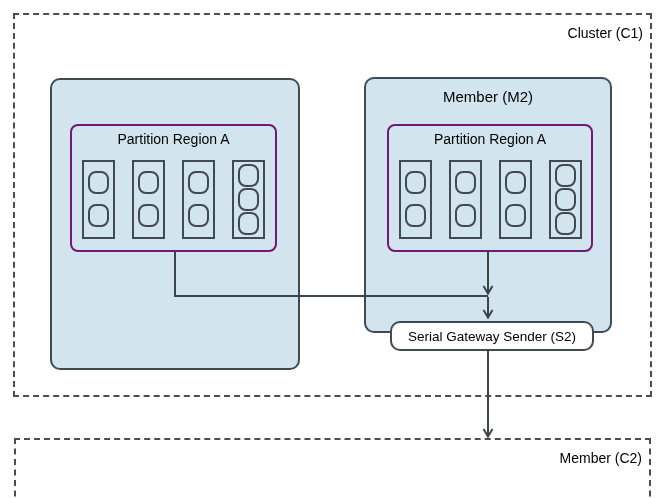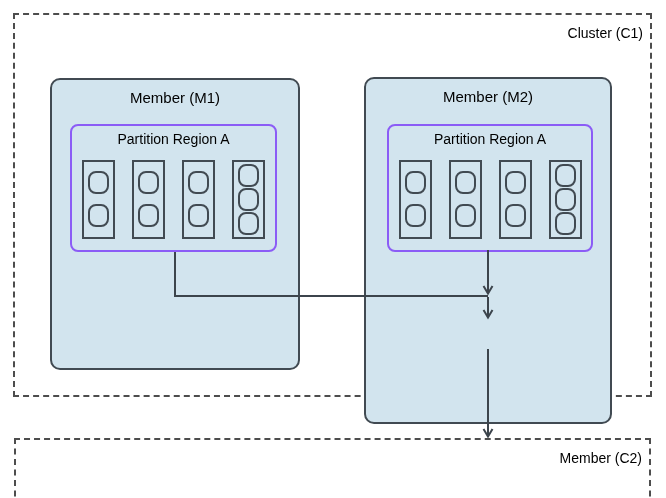--- a/index.html
+++ b/index.html
@@ -29,32 +29,32 @@
     white-space: nowrap;
   }
   .member {
     position: absolute;
     background: #d2e4ee;
     border: 2px solid #414a52;
     border-radius: 10px;
     box-sizing: border-box;
   }
   .member-m1 { left: 50px; top: 78px; width: 250px; height: 292px; }
-  .member-m2 { left: 364px; top: 77px; width: 248px; height: 347px; }
+  .member-m2 { left: 364px; top: 77px; width: 248px; height: 256px; }
   .member-title {
     position: absolute;
     top: 9px;
     left: 0; right: 0;
     text-align: center;
     font-size: 15px;
     line-height: 18px;
   }
   .partition {
     position: absolute;
-    border: 2px solid #8b5cf6;
+    border: 2px solid #701a75;
     border-radius: 8px;
     box-sizing: border-box;
     background: #d2e4ee;
   }
   .member-m1 .partition { left: 18px; top: 44px; width: 207px; height: 128px; }
   .member-m2 .partition { left: 21px; top: 45px; width: 206px; height: 128px; }
   .partition-label {
     position: absolute;
     top: 5px;
     left: 0; right: 0;
@@ -118,21 +118,20 @@
 </head>
 <body>
 
 <div class="canvas">
 
   <div class="cluster cluster-c1">
     <div class="cluster-label">Cluster (C1)</div>
   </div>
 
   <div class="member member-m1">
-    <div class="member-title">Member (M1)</div>
     <div class="partition">
       <div class="partition-label">Partition Region A</div>
       <div class="buckets">
           <div class="bucket">
             <div class="entry"></div>
             <div class="entry"></div>
           </div>
           <div class="bucket">
             <div class="entry"></div>
             <div class="entry"></div>
@@ -167,20 +166,21 @@
             <div class="entry"></div>
             <div class="entry"></div>
           </div>
           <div class="bucket tight">
             <div class="entry"></div>
             <div class="entry"></div>
             <div class="entry"></div>
           </div>
         </div>
     </div>
+    <div class="gateway">Serial Gateway Sender (S2)</div>
   </div>
 
   <div class="cluster cluster-c2">
     <div class="cluster-label">Member (C2)</div>
   </div>
 
   <svg class="connector-layer" width="666" height="498" viewBox="0 0 666 498" fill="none" stroke="#3c444c" stroke-width="2" stroke-linecap="butt" stroke-linejoin="miter">
 
     <path d="M175 252 L175 296 L488 296"></path>
 

